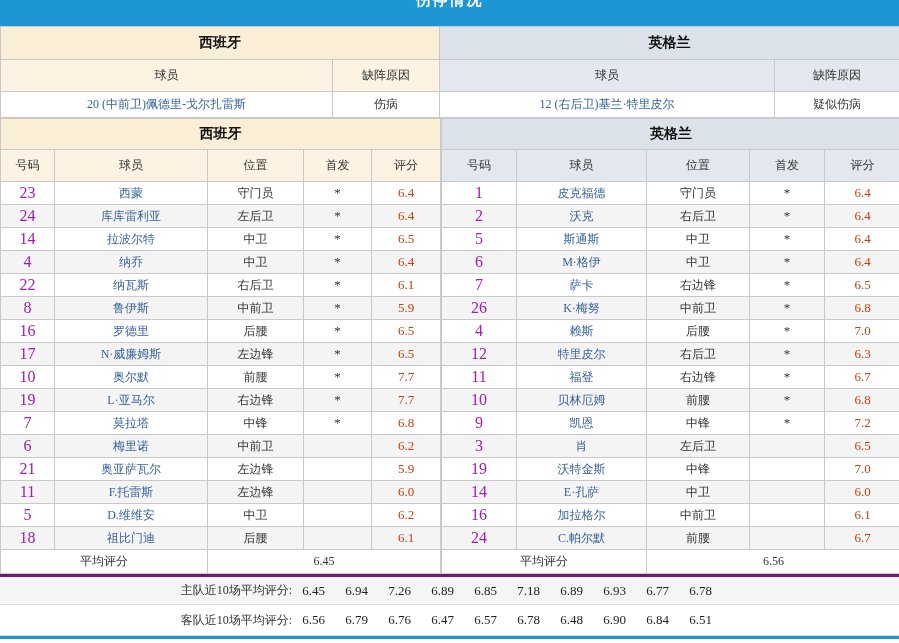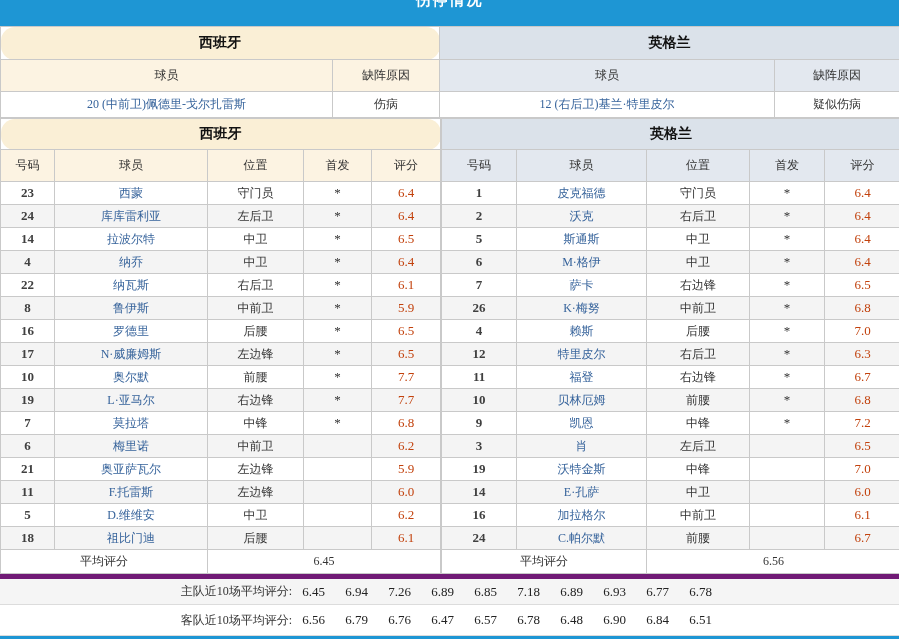--- a/index.html
+++ b/index.html
@@ -14,47 +14,47 @@
   
   .top-bar { height:26px; background:#1E96D4; text-align:center; overflow:hidden; }
   .top-bar span { display:inline-block; color:#fff; font-weight:bold; font-size:15px; letter-spacing:2px; transform:translateY(-9px); }
 
   table { border-collapse:collapse; table-layout:fixed; }
   td, th { border:1px solid #c9c9c9; text-align:center; font-size:12px; font-weight:normal; white-space:nowrap; overflow:hidden; color:#333; }
 
   
   .injury { width:899px; }
   .banner { height:33px; font-size:14px; font-weight:bold; color:#111; }
-  .sp  { background:#FAEFD6;border-radius:14px; }
+  .sp  { background:#FAEFD6; }
   .sp-h{ background:#FCF3E2; }
   .en  { background:#DBE2EA; }
   .en-h{ background:#E3E8EF; }
   .injury .head th { height:32px; }
   .injury .data td { height:26px; background:#fff; }
   .link { color:#36639B;margin-top:28px; }
 
   .section-title { height:21px; line-height:21px; text-align:center; font-size:12px; color:#111; background:#fff; }
 
   
   .ratings { display:flex; width:899px; }
   .ratings table.left  { width:440px; }
   .ratings table.right { width:459px; }
   .ratings .banner { height:31px; }
   .ratings .head th { height:32px;margin-top:37px; }
   .ratings tbody td { height:23px; background:#fff; }
   .ratings tbody tr:nth-child(even) td { background:#F4F4F4; }
-  .num { font-size:13px; color:#404040;font-weight:bold; }
+  .num { font-size:16px; color:#a21caf; }
   .rate { font-size:13px; color:#c2410c; }
   .star { font-size:13px; color:#333; }
   .avg-row td { height:24px; background:#fff; font-size:12px; }
   .avg-val { font-size:13px; }
 
   
   .last10 { display:flex; align-items:center; height:31px; width:899px; border-bottom:1px solid #dcdcdc; background:#fff; }
-  .last10.home { background:#F5F5F5; border-top:5px solid #701a75; }
+  .last10.home { background:#F5F5F5; border-top:3px solid #701a75; }
   .last10 .lbl { width:292px; text-align:right; font-size:12px; color:#333; }
   .last10 .vals { display:flex; }
   .last10 .val { display:inline-block; width:43px; text-align:center; font-size:13px; color:#222; }
 
   .bottom-line { height:3px; background:#1E96D4; }
 </style>
 </head>
 <body>
 
 <div class="page">

